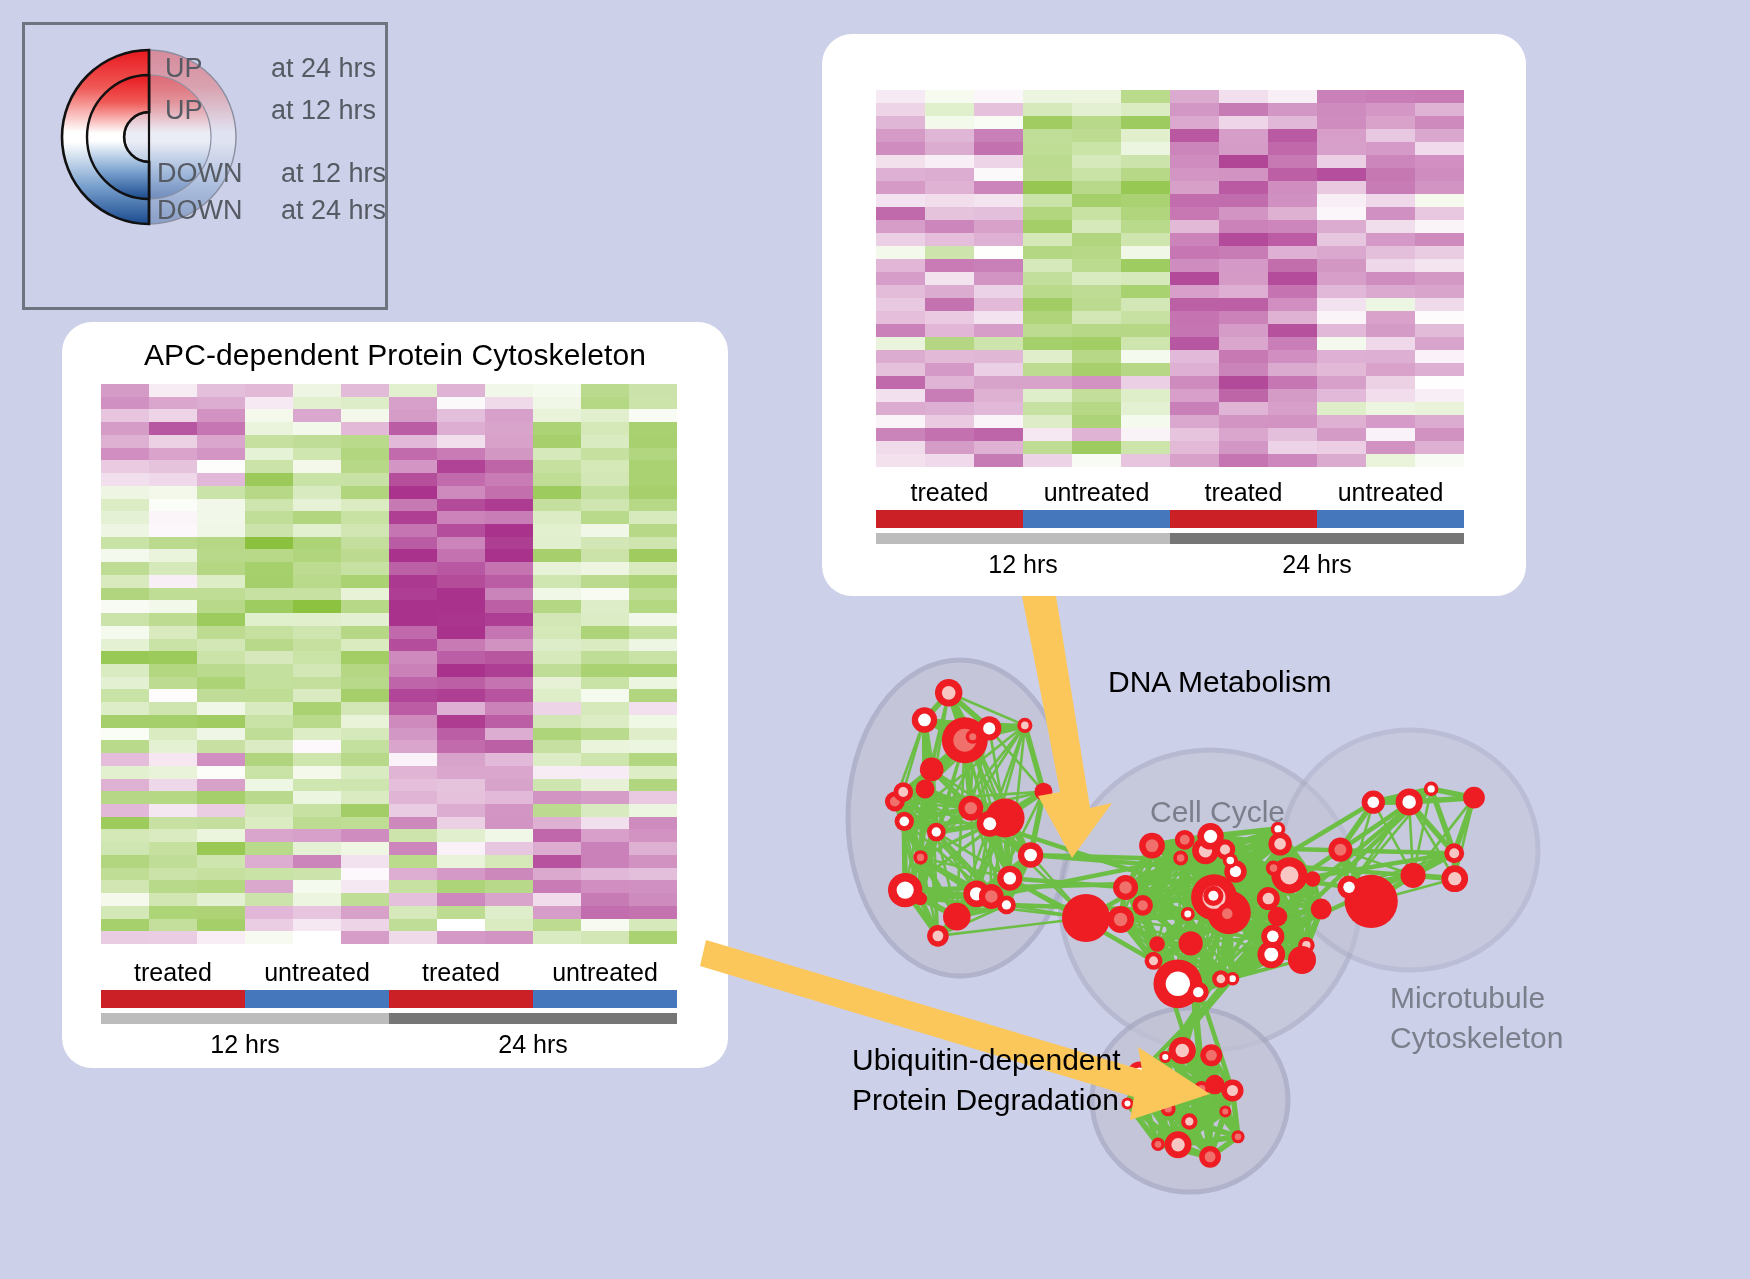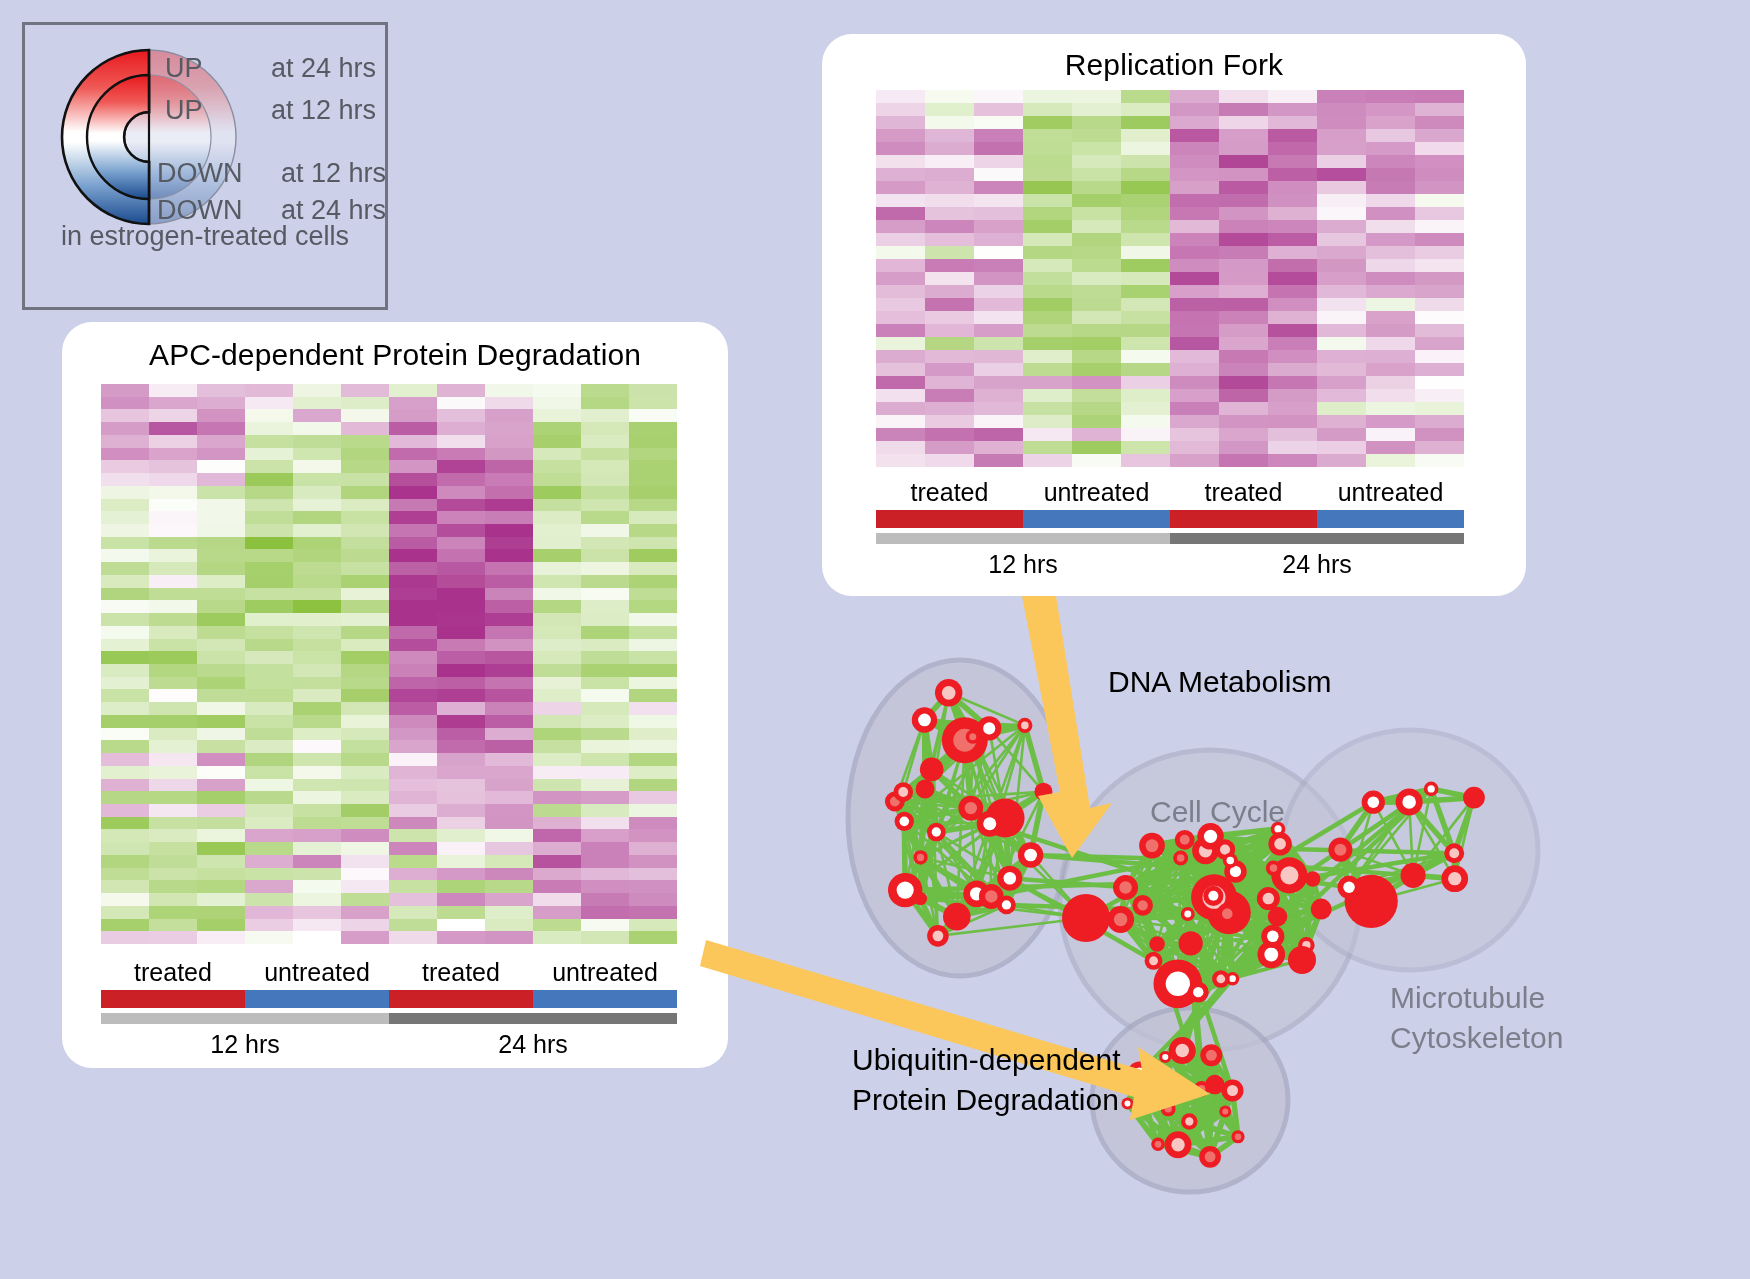--- a/index.html
+++ b/index.html
@@ -105,27 +105,26 @@
     </div>
     <div class="ring-row" style="left:140px;top:28px;">UP</div>
     <div class="ring-row" style="left:246px;top:28px;">at 24 hrs</div>
     <div class="ring-row" style="left:140px;top:70px;">UP</div>
     <div class="ring-row" style="left:246px;top:70px;">at 12 hrs</div>
     <div class="ring-row" style="left:132px;top:133px;">DOWN</div>
     <div class="ring-row" style="left:256px;top:133px;">at 12 hrs</div>
     <div class="ring-row" style="left:132px;top:170px;">DOWN</div>
     <div class="ring-row" style="left:256px;top:170px;">at 24 hrs</div>
     <div id="ring-caption">
-      <div>in estrogen-treated cells</div>
     </div>
   </div>
 
 
   <div id="apc-panel" class="panel">
-    <div class="panel-title" style="margin-top:16px">APC-dependent Protein Degradation</div>
+    <div class="panel-title" style="margin-top:16px">APC-dependent Protein Cytoskeleton</div>
     <div class="hm" id="hm-apc" style="left: 39px; top: 62px; width: 576px; height: 560px; grid-template-columns: repeat(12, 1fr); grid-template-rows: repeat(44, 1fr);">
         <div style="background: rgb(213, 155, 199);"></div>
         <div style="background: rgb(247, 235, 244);"></div>
         <div style="background: rgb(228, 191, 219);"></div>
         <div style="background: rgb(226, 186, 216);"></div>
         <div style="background: rgb(238, 246, 227);"></div>
         <div style="background: rgb(226, 187, 217);"></div>
         <div style="background: rgb(227, 240, 208);"></div>
         <div style="background: rgb(223, 179, 212);"></div>
         <div style="background: rgb(242, 248, 233);"></div>
@@ -667,21 +666,20 @@
           <div style="background: rgb(118, 118, 118);"></div>
         </div>
       <div class="hrs-row" id="apc-hrs" style="margin-top:6px">
           <div>12 hrs</div>
           <div>24 hrs</div>
         </div>
     </div>
   </div>
 
   <div id="rf-panel" class="panel">
-    <div class="panel-title" style="margin-top:14px">Replication Fork</div>
     <div class="hm" id="hm-rf" style="left: 54px; top: 56px; width: 588px; height: 377px; grid-template-columns: repeat(12, 1fr); grid-template-rows: repeat(29, 1fr);">
         <div style="background: rgb(246, 235, 244);"></div>
         <div style="background: rgb(246, 250, 239);"></div>
         <div style="background: rgb(251, 246, 250);"></div>
         <div style="background: rgb(236, 245, 223);"></div>
         <div style="background: rgb(237, 245, 225);"></div>
         <div style="background: rgb(186, 218, 140);"></div>
         <div style="background: rgb(219, 170, 207);"></div>
         <div style="background: rgb(242, 223, 237);"></div>
         <div style="background: rgb(248, 239, 246);"></div>

